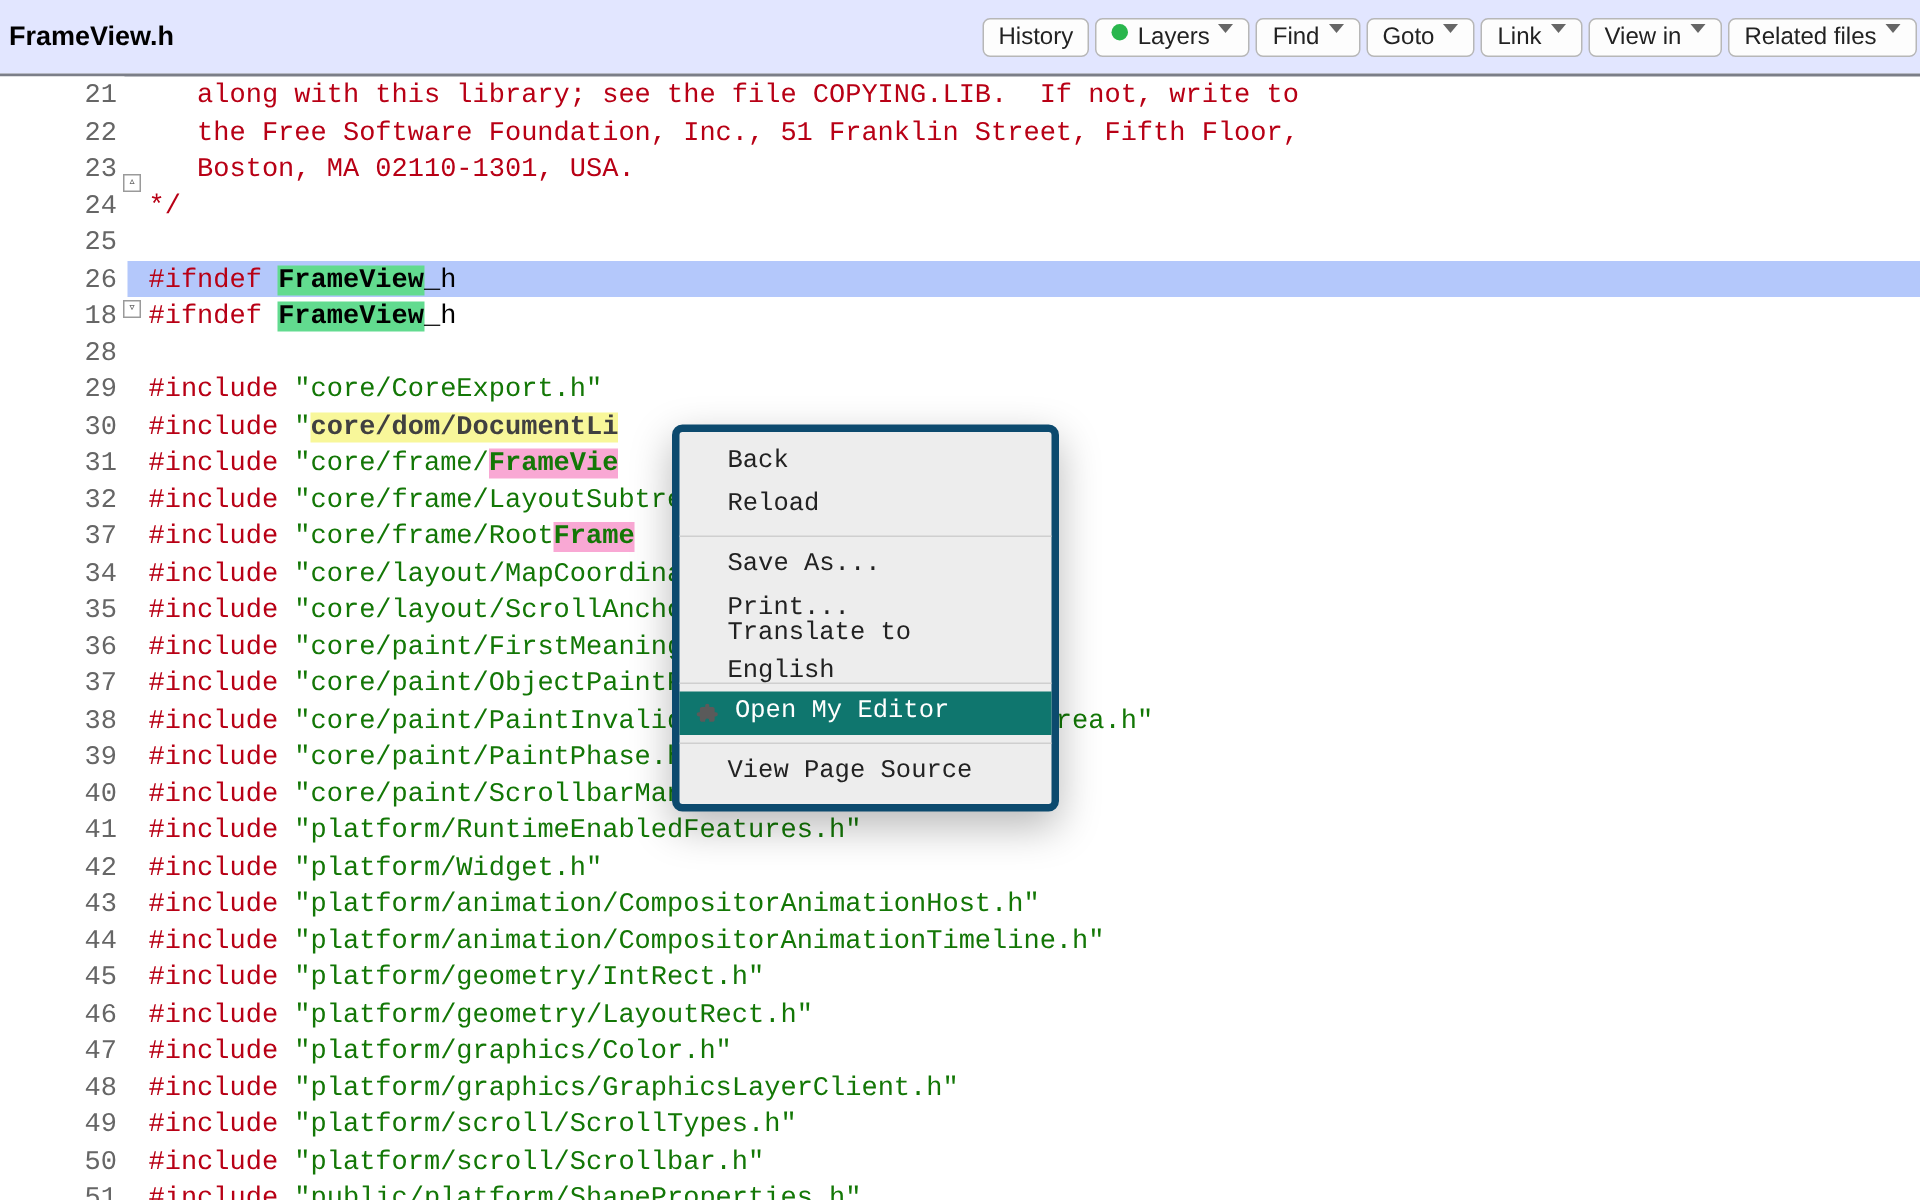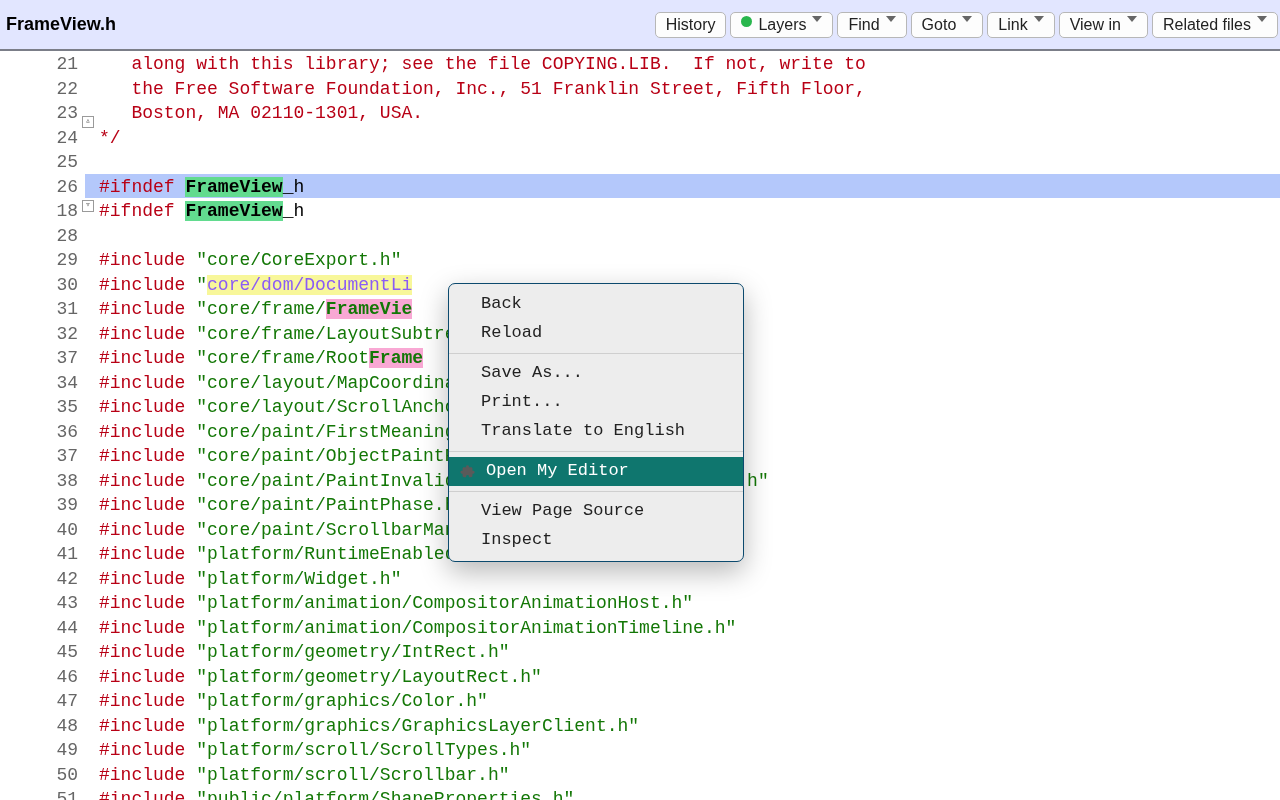--- a/index.html
+++ b/index.html
@@ -36,25 +36,25 @@
 
   .lines { position:absolute; left:92px; top:0; right:0; }
   .row   { height:24.5px; padding-top:1px; padding-left:7px; white-space:pre; }
   .row.sel { background:#b4c8fb; margin-left:-7px; padding-left:14px; }
 
   .cm  { color:#b80015; }
   .pp  { color:#b80015;margin-top:48px; }
   .str { color:#137706; }
   .hit { background:#62db8f; font-weight:700; }
   .hit-str { background:#f9a8d4; font-weight:700; color:#137706; }
-  .hit-y { background:#f8f79a; color:#8b5cf6; }
+  .hit-y { background:#f8f79a; color:#404040;font-weight:bold; }
 
   
-  .ctx { position:absolute; left:448px; top:232px; width:296px;
-         background:#ededed; border:1px solid #0c4a6e; border-radius:7px;
+  .ctx { position:absolute; left:448px; top:232px; width:258px;
+         background:#ededed; border:5px solid #0c4a6e; border-radius:7px;
          box-shadow:0 10px 28px rgba(0,0,0,.28); padding:6px 0; }
   .ctx .it { height:29px; display:flex; align-items:center; padding:0 24px 0 32px;
              font-size:17px; color:#222; cursor:pointer; }
   .ctx .it.dis { color:#a9a9a9; cursor:default; }
   .ctx .it.sel2 { background:#0f766e; color:#fff; }
   .ctx .sep { height:1px; background:#cfcfcf; margin:5px 0; }
   .puzzle { width:17px; height:17px; margin-right:10px; margin-left:-22px;
             display:inline-block; position:relative; }
   .puzzle svg { position:absolute; inset:0; }
 </style>
@@ -192,17 +192,14 @@
           <svg viewBox="0 0 24 24" fill="#5a5a5a">
             <path d="M20 11h-1V8c0-1.1-.9-2-2-2h-3V5a2 2 0 10-4 0v1H7c-1.1 0-2 .9-2 2v3H4a2 2 0 100 4h1v3c0 1.1.9 2 2 2h3v-1a2 2 0 114 0v1h3c1.1 0 2-.9 2-2v-3h1a2 2 0 100-4z"></path>
           </svg>
         </span>
         <span>Open My Editor</span>
       </div>
       <div class="sep"></div>
       <div class="it">
         <span>View Page Source</span>
       </div>
-      <div class="it">
-        <span>Inspect</span>
-      </div>
     </div>
 </div>
 
 </body></html>

